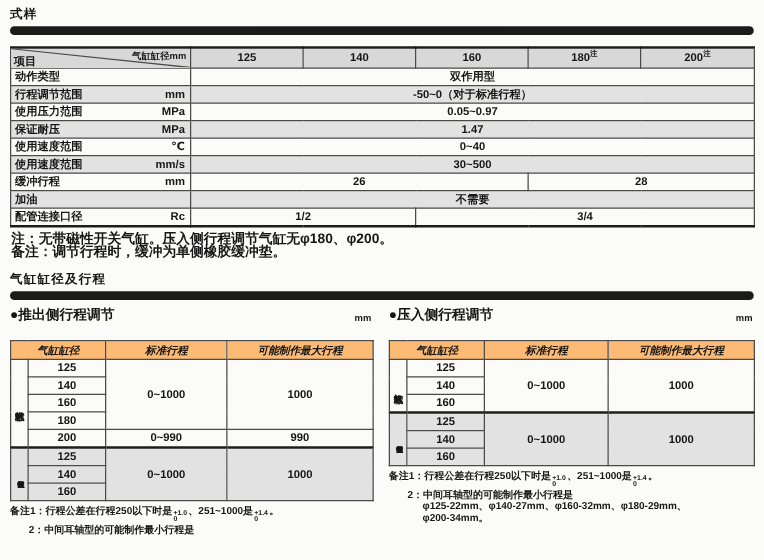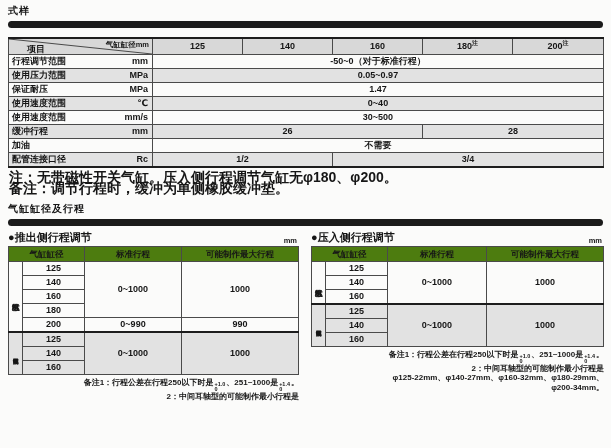--- a/index.html
+++ b/index.html
@@ -18,41 +18,41 @@
   .spec th,.spec td{border:1px solid #4a4a4a;padding:0;height:13px;line-height:13px;overflow:hidden;white-space:nowrap;}
   .spec thead th{background:#d8d8d8;height:15px;}
   .spec tbody tr:nth-child(even) td{background:#e2e2e2;}
   .spec td.lbl{text-align:left;}
   .lblflex{display:flex;justify-content:space-between;padding:0 4px 0 3px;}
   .spec td.val{text-align:center;}
   .spec{border-top:2px solid #1d1d1d;border-bottom:2px solid #1d1d1d;}
   .corner{position:relative;background:#d8d8d8;}
   .corner svg{position:absolute;left:0;top:0;width:100%;height:100%;}
   .corner .c-tr{position:absolute;right:3px;top:-1px;font-size:7.5px;text-align:right;}
-  .corner .c-bl{position:absolute;left:18px;bottom:-2px;font-size:9px;}
+  .corner .c-bl{position:absolute;left:2px;bottom:-2px;font-size:9px;}
   .bore-sup{font-size:6px;vertical-align:super;line-height:0;}
 
-  .spec-notes{font-size:14px;font-weight:bold;line-height:11px;margin:2px 0 8px 1px;}
+  .spec-notes{font-size:11px;font-weight:bold;line-height:11px;margin:2px 0 8px 1px;}
 
   
   .two-col{display:flex;gap:12px;align-items:flex-start;}
   .sub-block{width:292px;}
   .sub-block.right{width:294px;}
-  .sub-head{display:flex;justify-content:space-between;align-items:flex-end;margin-bottom:1px;}
+  .sub-head{display:flex;justify-content:space-between;align-items:flex-end;margin-bottom:13px;}
   .sub-title{font-size:11px;font-weight:bold;}
   .sub-mm{font-size:7.5px;font-weight:bold;padding-right:2px;}
   .sub{width:100%;font-size:9px;font-weight:bold;border:1.5px solid #1d1d1d;}
   .sub th,.sub td{border:1px solid #4a4a4a;padding:0;height:13px;line-height:13px;text-align:center;overflow:hidden;}
-  .sub thead th{background:#4d7c0f;height:14px;font-size:8.5px;}
+  .sub thead th{background:#fdba74;height:14px;font-size:8.5px;font-style:italic;}
   .sub td.vlabel{writing-mode:vertical-rl;text-orientation:upright;font-size:7.5px;line-height:1;padding:0;letter-spacing:0;}
   .sub td.g2label{font-size:5.5px;}
   .sub tr.g2 td{background:#e2e2e2;}
   .sub tr.g2first td{border-top:2px solid #1d1d1d;}
 
-  .sub-notes{font-size:8px;font-weight:bold;line-height:9.5px;margin-top:3px;text-align:right;}
+  .sub-notes{font-size:8px;font-weight:bold;line-height:9.5px;margin-top:3px;}
   .sub-notes .l2{padding-left:15px;}
   .sub-notes .l3,.sub-notes .l4{padding-left:27px;}
   .tol{display:inline-flex;flex-direction:column;align-items:flex-start;font-size:5.5px;line-height:4.8px;vertical-align:-1px;padding:0 1px;}
 </style>
 </head>
 <body>
 
 <div class="page">
 
   <div class="sec-title">式样</div>
@@ -77,20 +77,29 @@
           <span class="c-bl">项目</span>
         </th>
         <th><span>125</span><span class="bore-sup"></span></th>
         <th><span>140</span><span class="bore-sup"></span></th>
         <th><span>160</span><span class="bore-sup"></span></th>
         <th><span>180</span><span class="bore-sup">注</span></th>
         <th><span>200</span><span class="bore-sup">注</span></th>
       </tr>
     </thead>
     <tbody>
+      <tr>
+        <td class="lbl">
+            <div class="lblflex">
+              <span>动作类型</span>
+              <span></span>
+            </div>
+          </td>
+        <td class="val" colspan="5">双作用型</td>
+      </tr>
       <tr>
         <td class="lbl">
             <div class="lblflex">
               <span>行程调节范围</span>
               <span>mm</span>
             </div>
           </td>
         <td class="val" colspan="5">-50~0（对于标准行程）</td>
       </tr>
       <tr>

